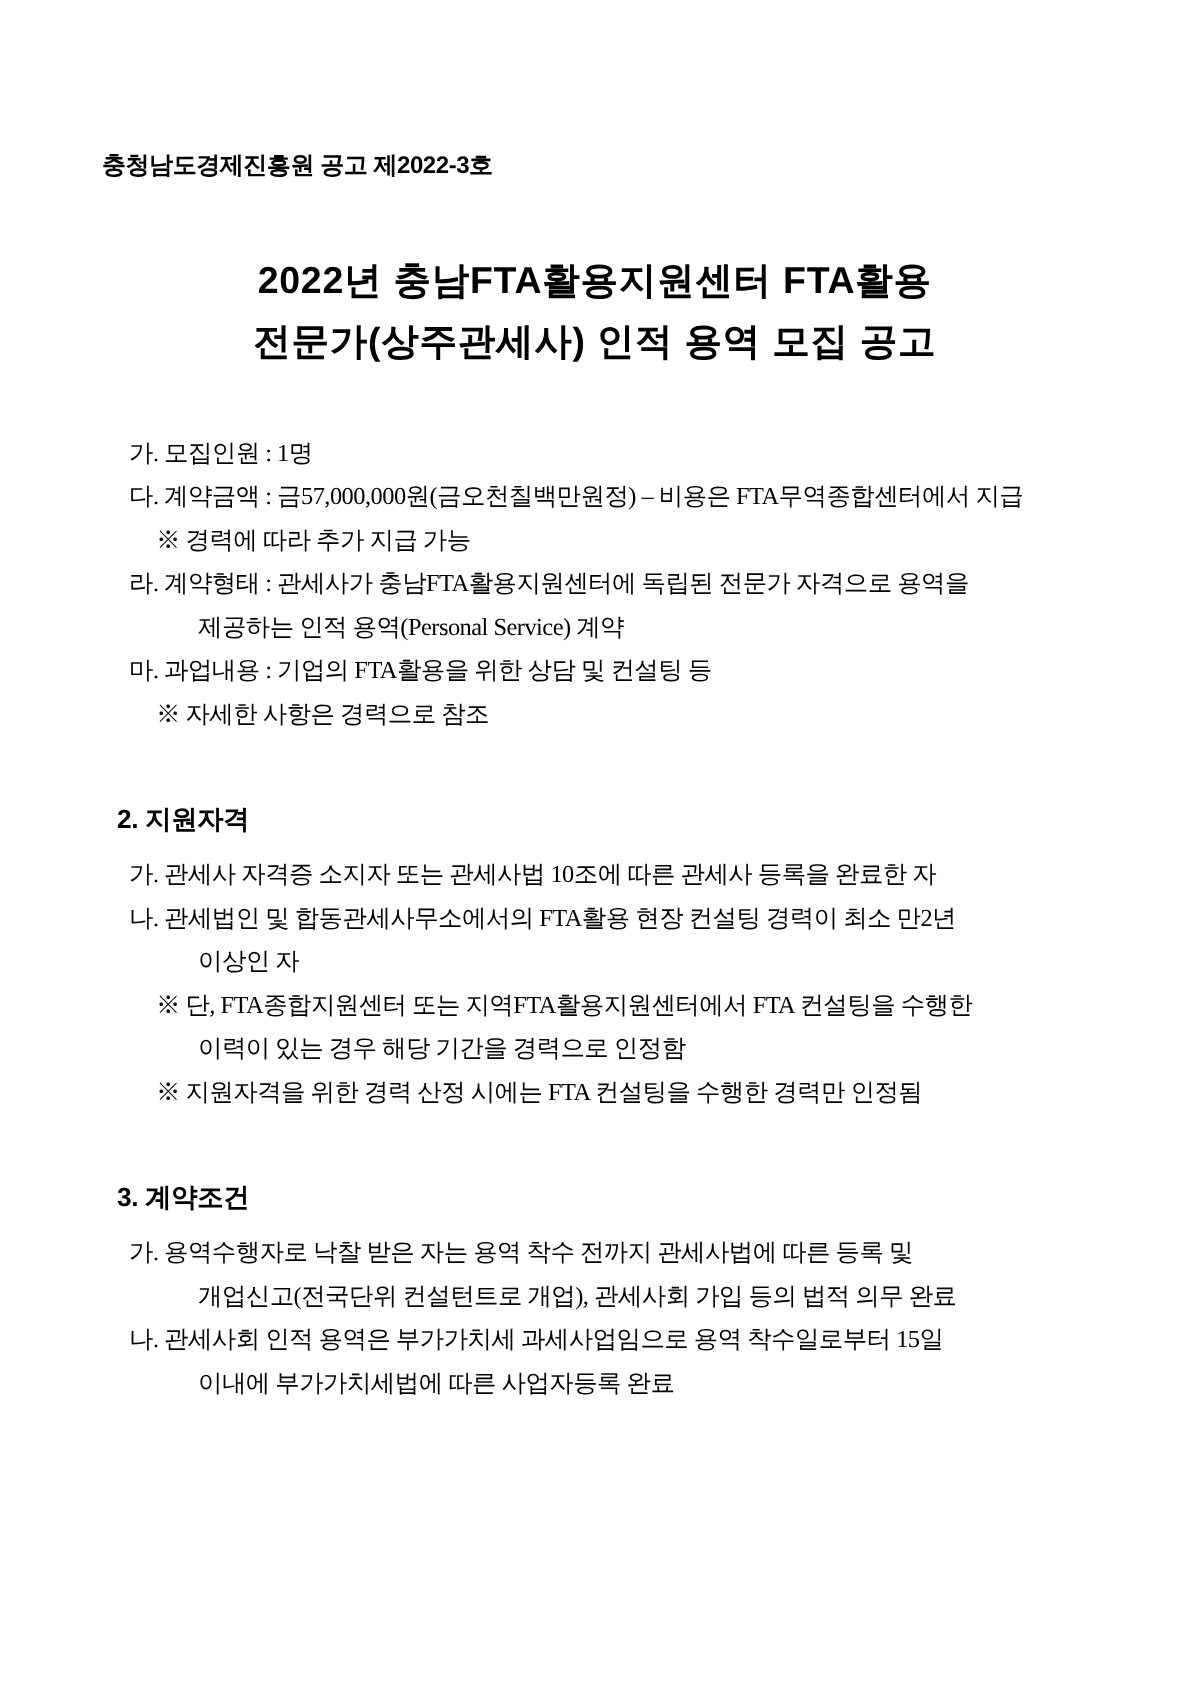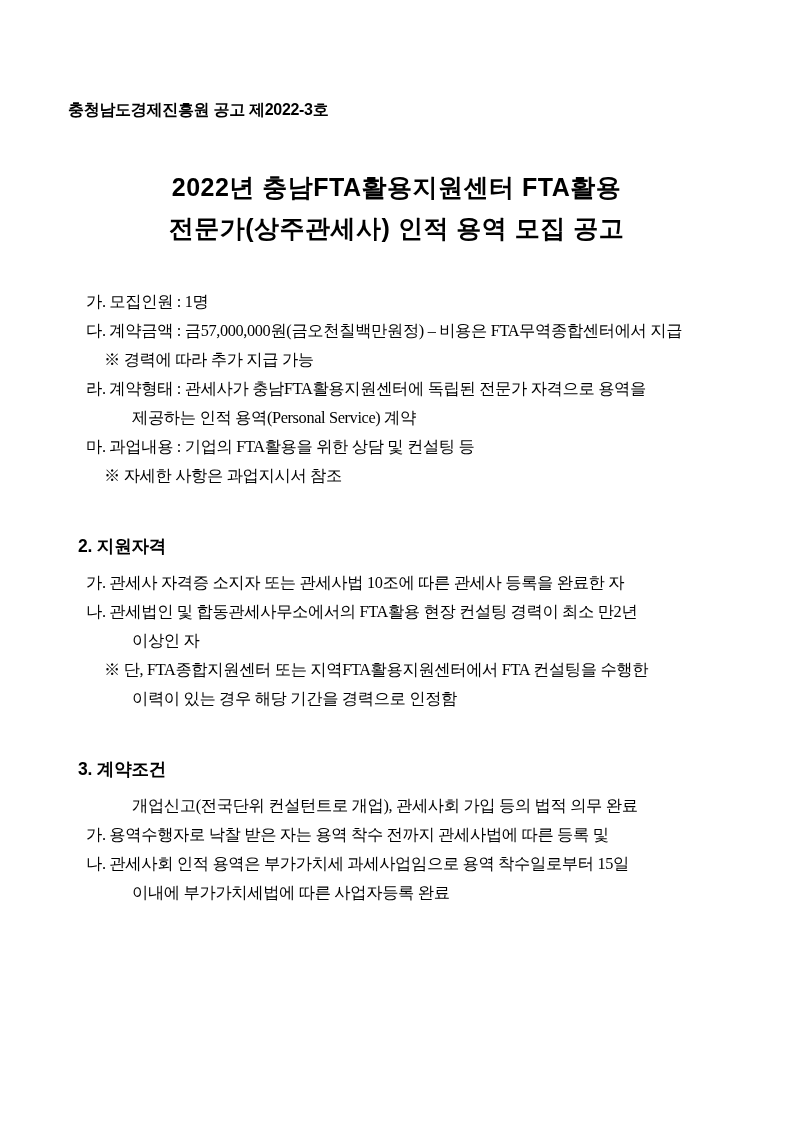--- a/index.html
+++ b/index.html
@@ -85,37 +85,38 @@
     <div class="title-line">전문가(상주관세사) 인적 용역 모집 공고</div>
   </div>
 
   <div class="section">
     <div class="item">가. 모집인원 : 1명</div>
     <div class="item">다. 계약금액 : 금57,000,000원(금오천칠백만원정) – 비용은 FTA무역종합센터에서 지급</div>
     <div class="item note">※ 경력에 따라 추가 지급 가능</div>
     <div class="item">라. 계약형태 : 관세사가 충남FTA활용지원센터에 독립된 전문가 자격으로 용역을</div>
     <div class="item cont">제공하는 인적 용역(Personal Service) 계약</div>
     <div class="item">마. 과업내용 : 기업의 FTA활용을 위한 상담 및 컨설팅 등</div>
-    <div class="item note">※ 자세한 사항은 과업지시서 참조</div>
+    <div class="item note">※ 자세한 사항은 경력으로 참조</div>
   </div>
 
   <div class="spacer-md"></div>
 
   <div class="section">
     <div class="section-heading">2. 지원자격</div>
     <div class="item">가. 관세사 자격증 소지자 또는 관세사법 10조에 따른 관세사 등록을 완료한 자</div>
     <div class="item">나. 관세법인 및 합동관세사무소에서의 FTA활용 현장 컨설팅 경력이 최소 만2년</div>
     <div class="item cont">이상인 자</div>
     <div class="item note">※ 단, FTA종합지원센터 또는 지역FTA활용지원센터에서 FTA 컨설팅을 수행한</div>
     <div class="item cont">이력이 있는 경우 해당 기간을 경력으로 인정함</div>
+    <div class="item note">※ 지원자격을 위한 경력 산정 시에는 FTA 컨설팅을 수행한 경력만 인정됨</div>
   </div>
 
   <div class="spacer-md"></div>
 
   <div class="section">
     <div class="section-heading">3. 계약조건</div>
+    <div class="item">가. 용역수행자로 낙찰 받은 자는 용역 착수 전까지 관세사법에 따른 등록 및</div>
     <div class="item cont">개업신고(전국단위 컨설턴트로 개업), 관세사회 가입 등의 법적 의무 완료</div>
-    <div class="item">가. 용역수행자로 낙찰 받은 자는 용역 착수 전까지 관세사법에 따른 등록 및</div>
     <div class="item">나. 관세사회 인적 용역은 부가가치세 과세사업임으로 용역 착수일로부터 15일</div>
     <div class="item cont">이내에 부가가치세법에 따른 사업자등록 완료</div>
   </div>
 
 </div>
 
 </body></html>

